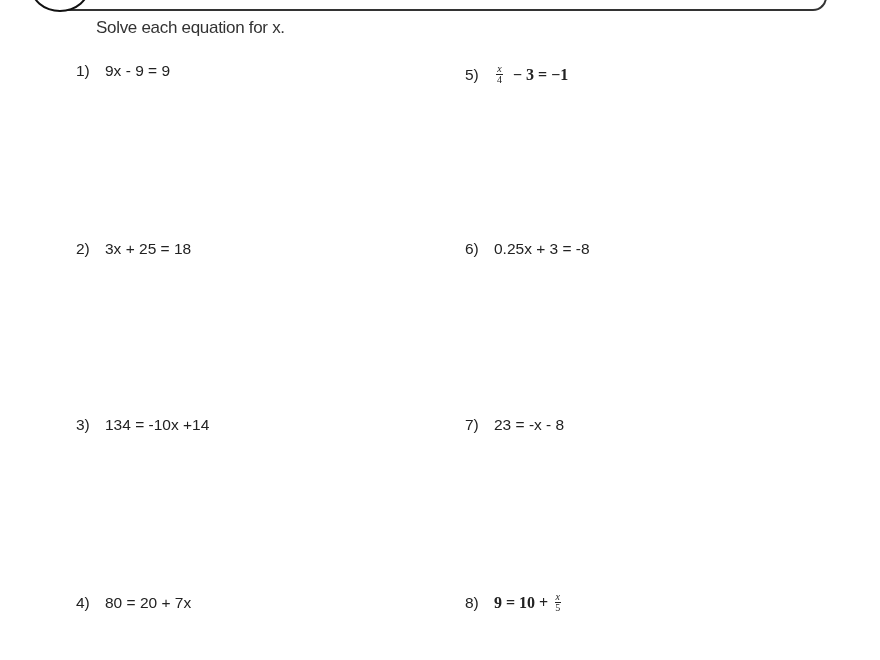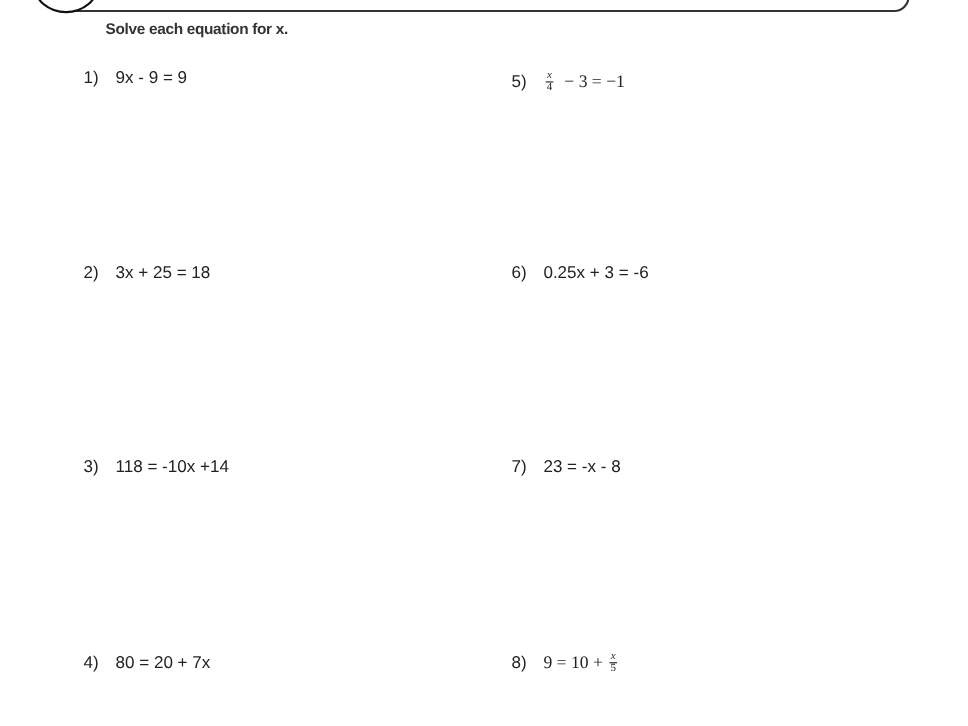--- a/index.html
+++ b/index.html
@@ -34,22 +34,22 @@
       height: 52px;
       border: 2px solid #111111;
       border-radius: 50%;
       background: #ffffff;
       box-sizing: border-box;
     }
     .instructions {
       position: absolute;
       left: 96px;
       top: 18px;
-      font-size: 14px;
-      font-weight: bold;
+      font-size: 17px;
+      font-weight: normal;
       color: #333333;
       letter-spacing: -0.3px;
     }
     .problem {
       position: absolute;
       display: flex;
       align-items: center;
       font-size: 15.5px;
       color: #222222;
     }
@@ -80,20 +80,21 @@
     .frac .numer {
       font-style: italic;
       border-bottom: 1px solid #222222;
       padding: 0 1px;
     }
     .frac .denom {
       padding: 0 1px;
     }
     .math-text {
       white-space: pre;
+      font-weight: bold;
     }
   </style>
 </head>
 <body>
 
 <div class="top-frame"></div>
 <div class="circle-badge"></div>
 
 <div class="instructions">Solve each equation for x.</div>
 
@@ -102,42 +103,42 @@
   <span class="eq">9x - 9 = 9</span>
 </div>
 
 <div class="problem" style="left:76px; top:240px;">
   <span class="num">2)</span>
   <span class="eq">3x + 25 = 18</span>
 </div>
 
 <div class="problem" style="left:76px; top:416px;">
   <span class="num">3)</span>
-  <span class="eq">118 = -10x +14</span>
+  <span class="eq">134 = -10x +14</span>
 </div>
 
 <div class="problem" style="left:76px; top:594px;">
   <span class="num">4)</span>
   <span class="eq">80 = 20 + 7x</span>
 </div>
 
 <div class="problem" style="left:465px; top:64px;">
   <span class="num">5)</span>
   <span class="eq math">
     <span class="frac">
       <span class="numer">x</span>
       <span class="denom">4</span>
     </span>
     <span class="math-text"> − 3 = −1</span>
   </span>
 </div>
 
 <div class="problem" style="left:465px; top:240px;">
   <span class="num">6)</span>
-  <span class="eq">0.25x + 3 = -6</span>
+  <span class="eq">0.25x + 3 = -8</span>
 </div>
 
 <div class="problem" style="left:465px; top:416px;">
   <span class="num">7)</span>
   <span class="eq">23 = -x - 8</span>
 </div>
 
 <div class="problem" style="left:465px; top:592px;">
   <span class="num">8)</span>
   <span class="eq math">

